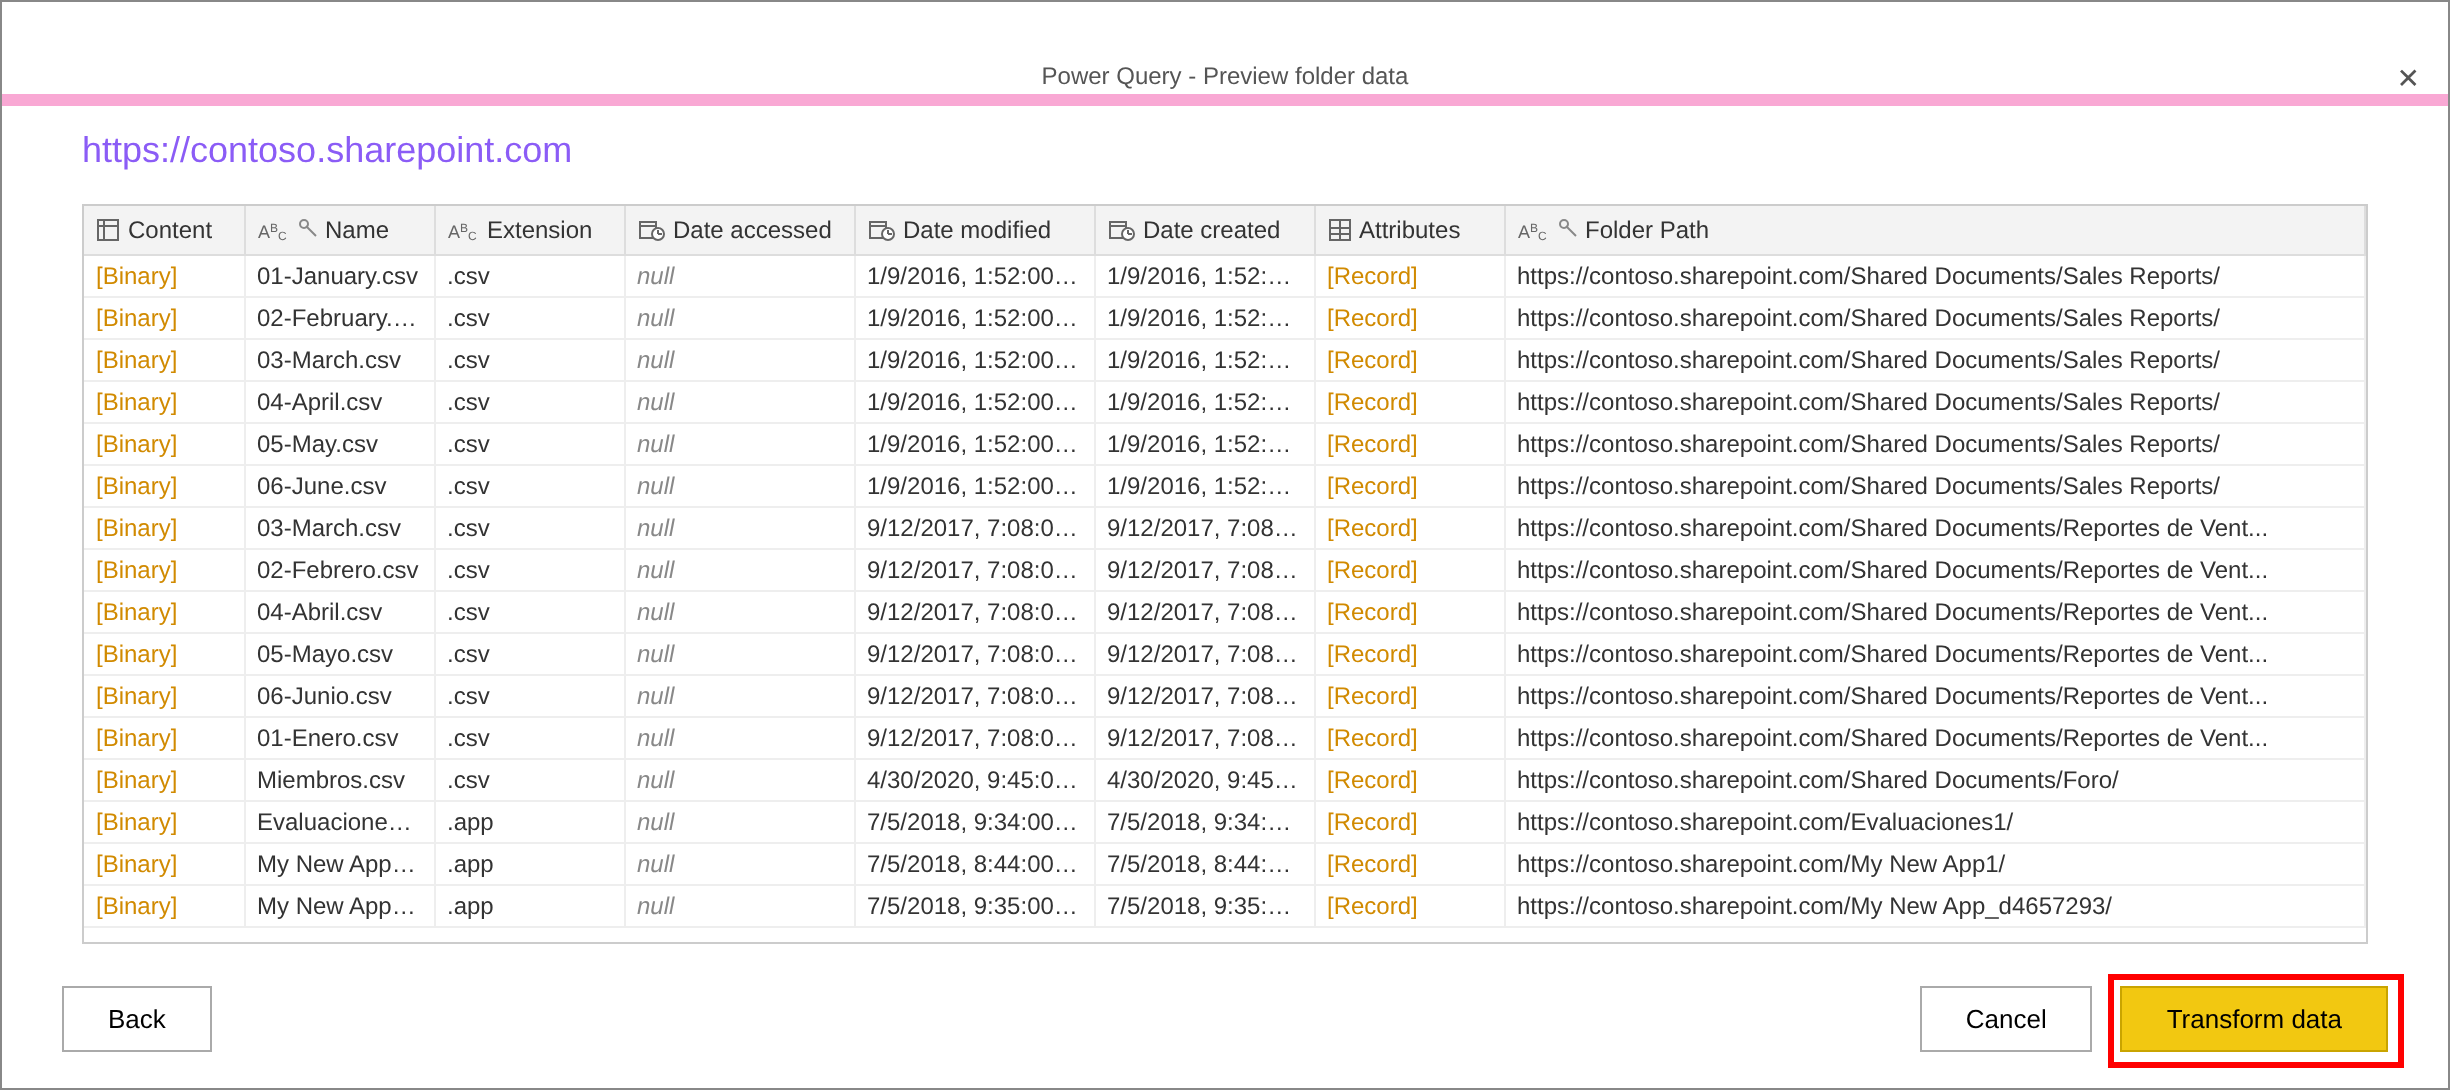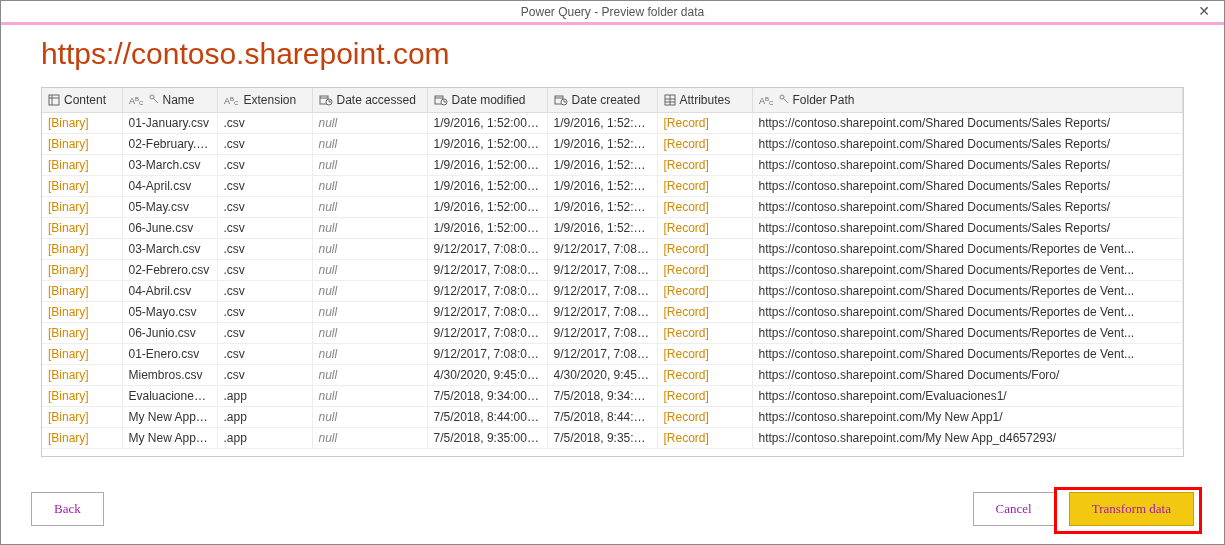--- a/index.html
+++ b/index.html
@@ -17,37 +17,38 @@
       overflow: hidden;
       border: 1px solid #888;
       position: relative;
     }
     .titlebar {
       height: 24px;
       display: flex;
       align-items: center;
       justify-content: center;
       position: relative;
-      border-bottom: 3px solid #f9a8d4;
+      border-bottom: 6px solid #f9a8d4;
       font-size: 12px;
       color: #555;
+      margin-top: 28px;
     }
     .titlebar .close {
       position: absolute;
       right: 8px;
       top: 2px;
       font-size: 14px;
       color: #555;
       cursor: pointer;
       padding: 0 6px;
     }
     .url-header {
-      font-size: 30px;
+      font-size: 18px;
       font-weight: 300;
-      color: #c2410c;
+      color: #8b5cf6;
       padding: 12px 40px 16px 40px;
     }
     .table-wrap {
       margin: 0 40px;
       border: 1px solid #ccc;
       height: 370px;
       overflow: hidden;
     }
     table {
       width: 100%;
@@ -114,22 +115,21 @@
       display: flex;
       align-items: center;
       padding: 0 30px;
     }
     .btn {
       border: 1px solid #aaa;
       background: #fff;
       padding: 8px 22px;
       font-size: 13px;
       cursor: pointer;
-      color: #a21caf;
-      font-family: Liberation Serif, serif;
+      color: #000000;
     }
     .btn-back {}
     .footer .spacer { flex: 1; }
     .btn-group {
       display: flex;
       gap: 14px;
       align-items: flex-end;
     }
     .btn-transform {
       background: #f2c811;

